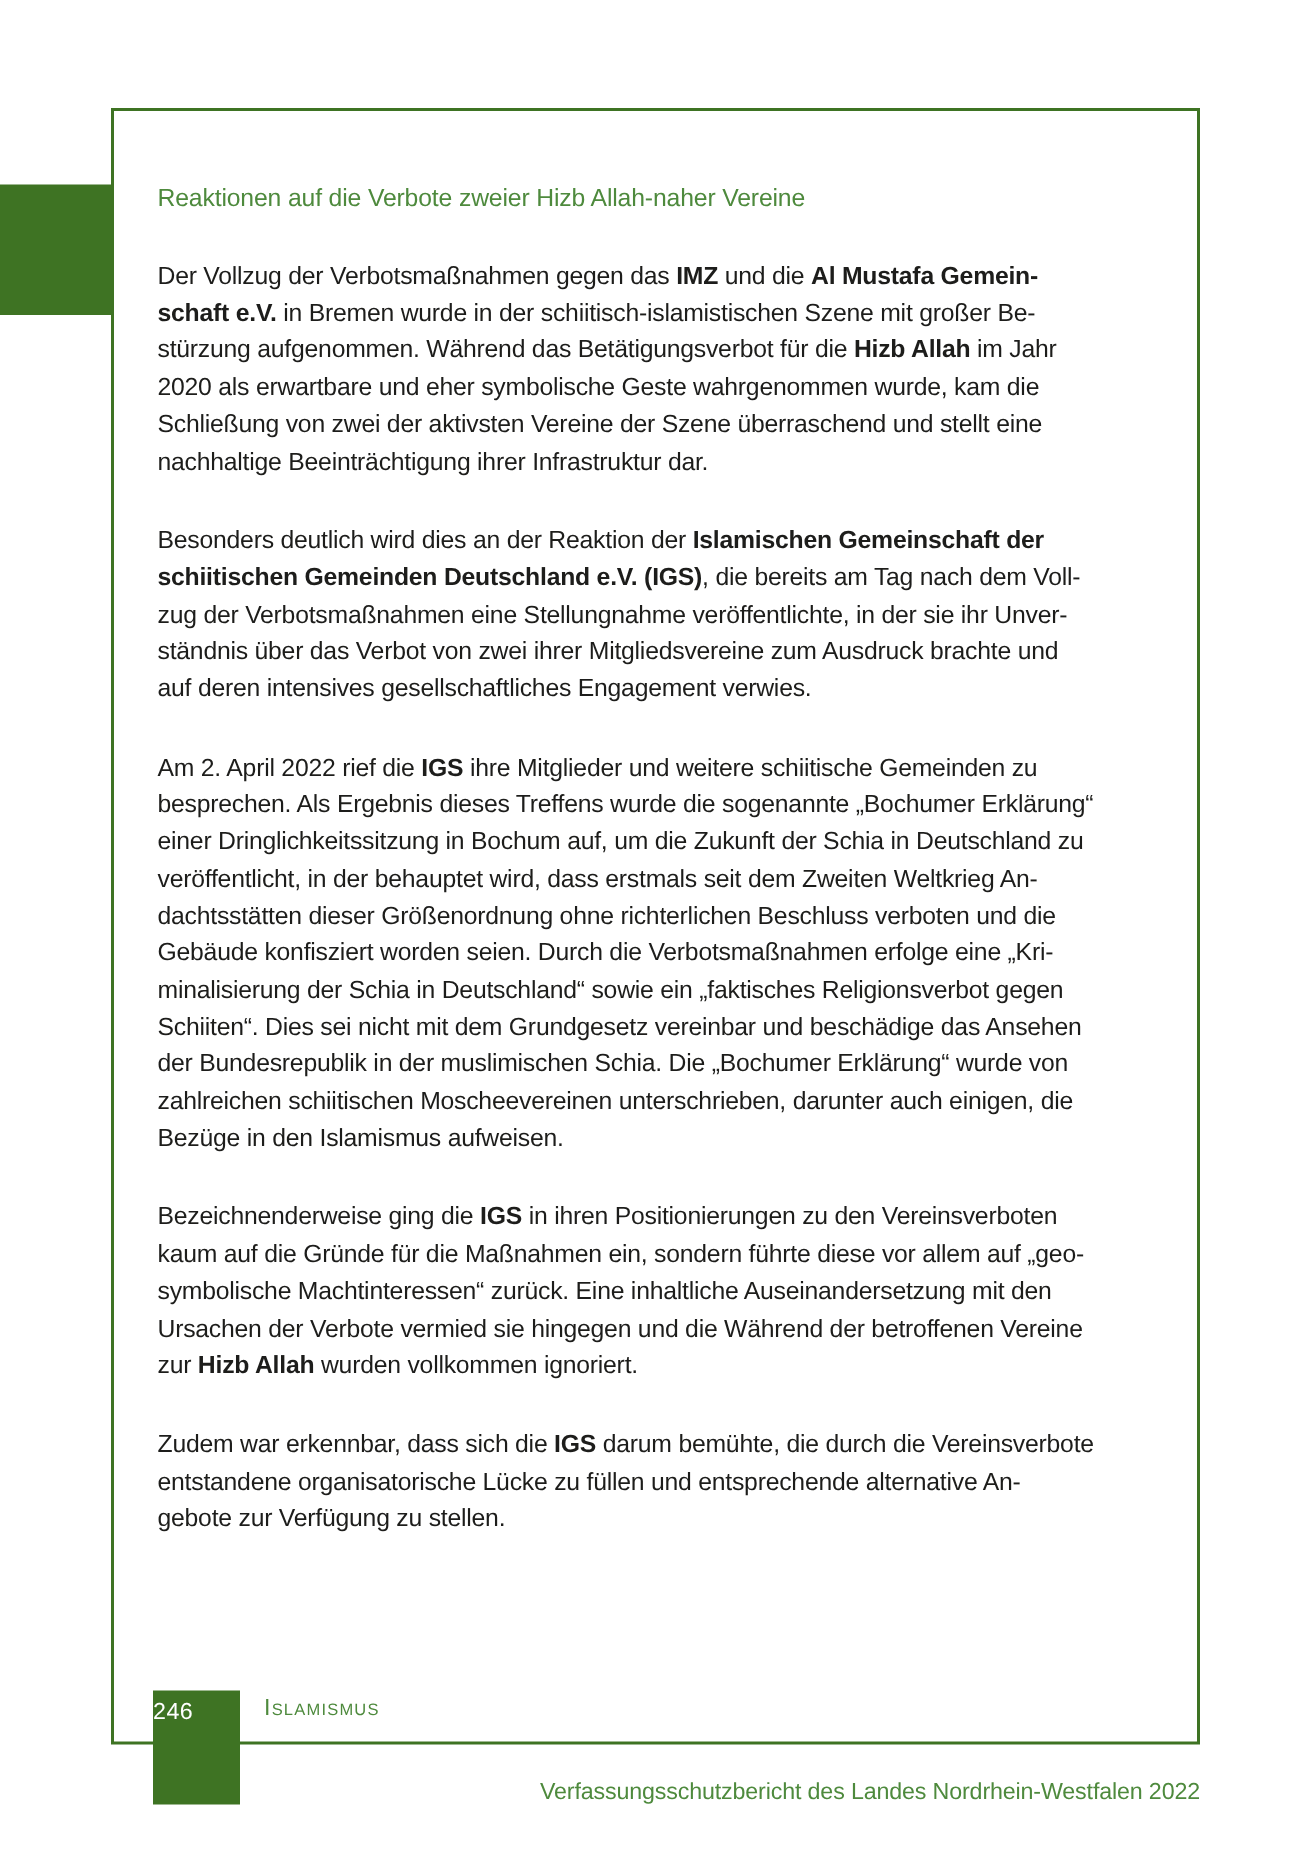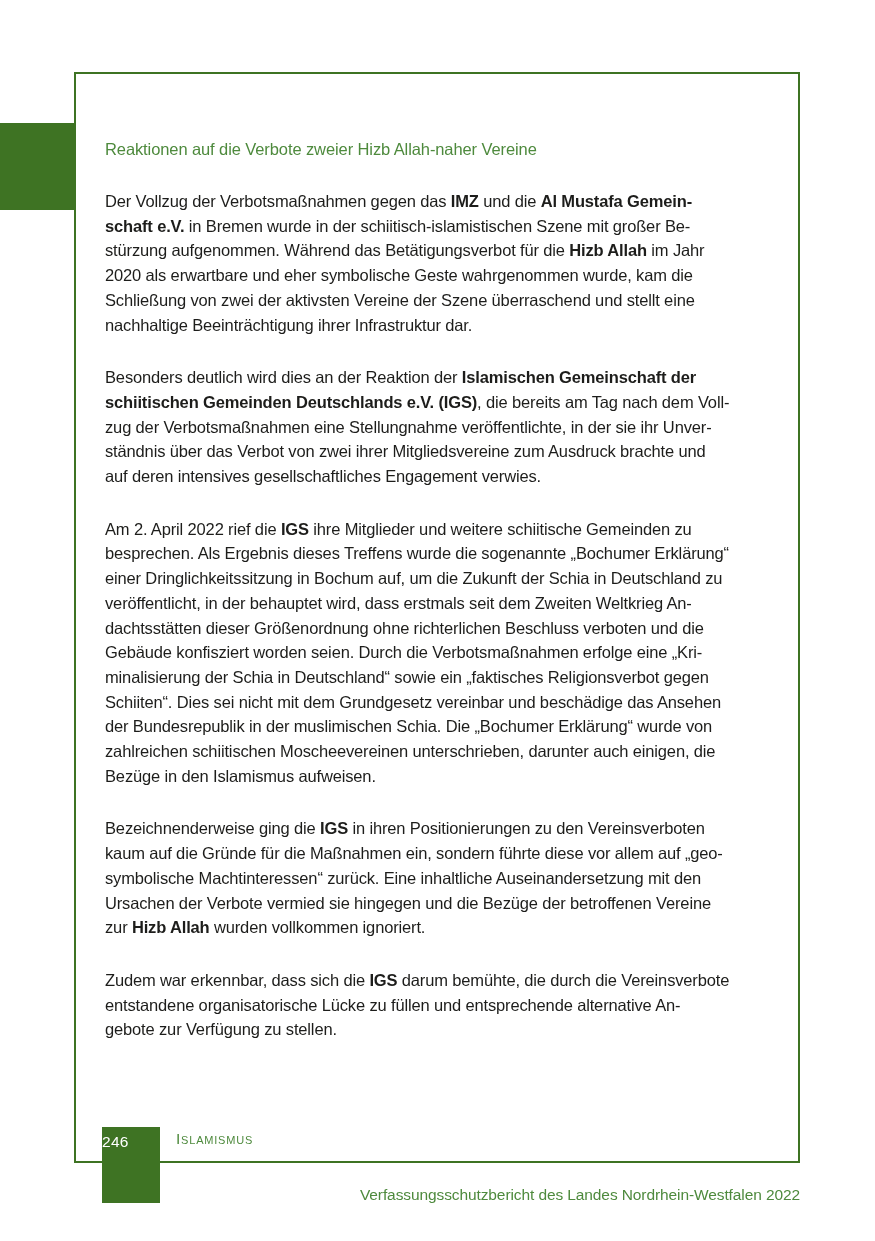--- a/index.html
+++ b/index.html
@@ -38,21 +38,21 @@
     height: 87px;
     background: var(--dark-green);
   }
   .content {
     position: absolute;
     left: 105px;
     top: 120px;
     width: 672px;
   }
   .heading {
-    margin: 17px 0 28px 0;
+    margin: 0 0 28px 0;
     font-size: 16.5px;
     line-height: 24px;
     font-weight: normal;
     color: var(--text-green);
     letter-spacing: -0.1px;
     white-space: nowrap;
   }
   .para {
     margin: 0 0 28px 0;
     font-size: 16.5px;
@@ -117,21 +117,21 @@
         <p class="para">
           <span class="line"><span>Der Vollzug der Verbotsmaßnahmen gegen das </span><b>IMZ</b><span> und die </span><b>Al Mustafa Gemein-</b></span>
           <span class="line"><b>schaft e.V.</b><span> in Bremen wurde in der schiitisch-islamistischen Szene mit großer Be-</span></span>
           <span class="line"><span>stürzung aufgenommen. Während das Betätigungsverbot für die </span><b>Hizb Allah</b><span> im Jahr</span></span>
           <span class="line"><span>2020 als erwartbare und eher symbolische Geste wahrgenommen wurde, kam die</span></span>
           <span class="line"><span>Schließung von zwei der aktivsten Vereine der Szene überraschend und stellt eine</span></span>
           <span class="line"><span>nachhaltige Beeinträchtigung ihrer Infrastruktur dar.</span></span>
         </p>
         <p class="para">
           <span class="line"><span>Besonders deutlich wird dies an der Reaktion der </span><b>Islamischen Gemeinschaft der</b></span>
-          <span class="line"><b>schiitischen Gemeinden Deutschlands e.V. (IGS)</b><span>, die bereits am Tag nach dem Voll-</span></span>
+          <span class="line"><b>schiitischen Gemeinden Deutschland e.V. (IGS)</b><span>, die bereits am Tag nach dem Voll-</span></span>
           <span class="line"><span>zug der Verbotsmaßnahmen eine Stellungnahme veröffentlichte, in der sie ihr Unver-</span></span>
           <span class="line"><span>ständnis über das Verbot von zwei ihrer Mitgliedsvereine zum Ausdruck brachte und</span></span>
           <span class="line"><span>auf deren intensives gesellschaftliches Engagement verwies.</span></span>
         </p>
         <p class="para">
           <span class="line"><span>Am 2. April 2022 rief die </span><b>IGS</b><span> ihre Mitglieder und weitere schiitische Gemeinden zu</span></span>
           <span class="line"><span>besprechen. Als Ergebnis dieses Treffens wurde die sogenannte „Bochumer Erklärung“</span></span>
           <span class="line"><span>einer Dringlichkeitssitzung in Bochum auf, um die Zukunft der Schia in Deutschland zu</span></span>
           <span class="line"><span>veröffentlicht, in der behauptet wird, dass erstmals seit dem Zweiten Weltkrieg An-</span></span>
           <span class="line"><span>dachtsstätten dieser Größenordnung ohne richterlichen Beschluss verboten und die</span></span>
@@ -139,21 +139,21 @@
           <span class="line"><span>minalisierung der Schia in Deutschland“ sowie ein „faktisches Religionsverbot gegen</span></span>
           <span class="line"><span>Schiiten“. Dies sei nicht mit dem Grundgesetz vereinbar und beschädige das Ansehen</span></span>
           <span class="line"><span>der Bundesrepublik in der muslimischen Schia. Die „Bochumer Erklärung“ wurde von</span></span>
           <span class="line"><span>zahlreichen schiitischen Moscheevereinen unterschrieben, darunter auch einigen, die</span></span>
           <span class="line"><span>Bezüge in den Islamismus aufweisen.</span></span>
         </p>
         <p class="para">
           <span class="line"><span>Bezeichnenderweise ging die </span><b>IGS</b><span> in ihren Positionierungen zu den Vereinsverboten</span></span>
           <span class="line"><span>kaum auf die Gründe für die Maßnahmen ein, sondern führte diese vor allem auf „geo-</span></span>
           <span class="line"><span>symbolische Machtinteressen“ zurück. Eine inhaltliche Auseinandersetzung mit den</span></span>
-          <span class="line"><span>Ursachen der Verbote vermied sie hingegen und die Bezüge der betroffenen Vereine</span></span>
+          <span class="line"><span>Ursachen der Verbote vermied sie hingegen und die Während der betroffenen Vereine</span></span>
           <span class="line"><span>zur </span><b>Hizb Allah</b><span> wurden vollkommen ignoriert.</span></span>
         </p>
         <p class="para">
           <span class="line"><span>Zudem war erkennbar, dass sich die </span><b>IGS</b><span> darum bemühte, die durch die Vereinsverbote</span></span>
           <span class="line"><span>entstandene organisatorische Lücke zu füllen und entsprechende alternative An-</span></span>
           <span class="line"><span>gebote zur Verfügung zu stellen.</span></span>
         </p>
       </div>
   </div>
 

